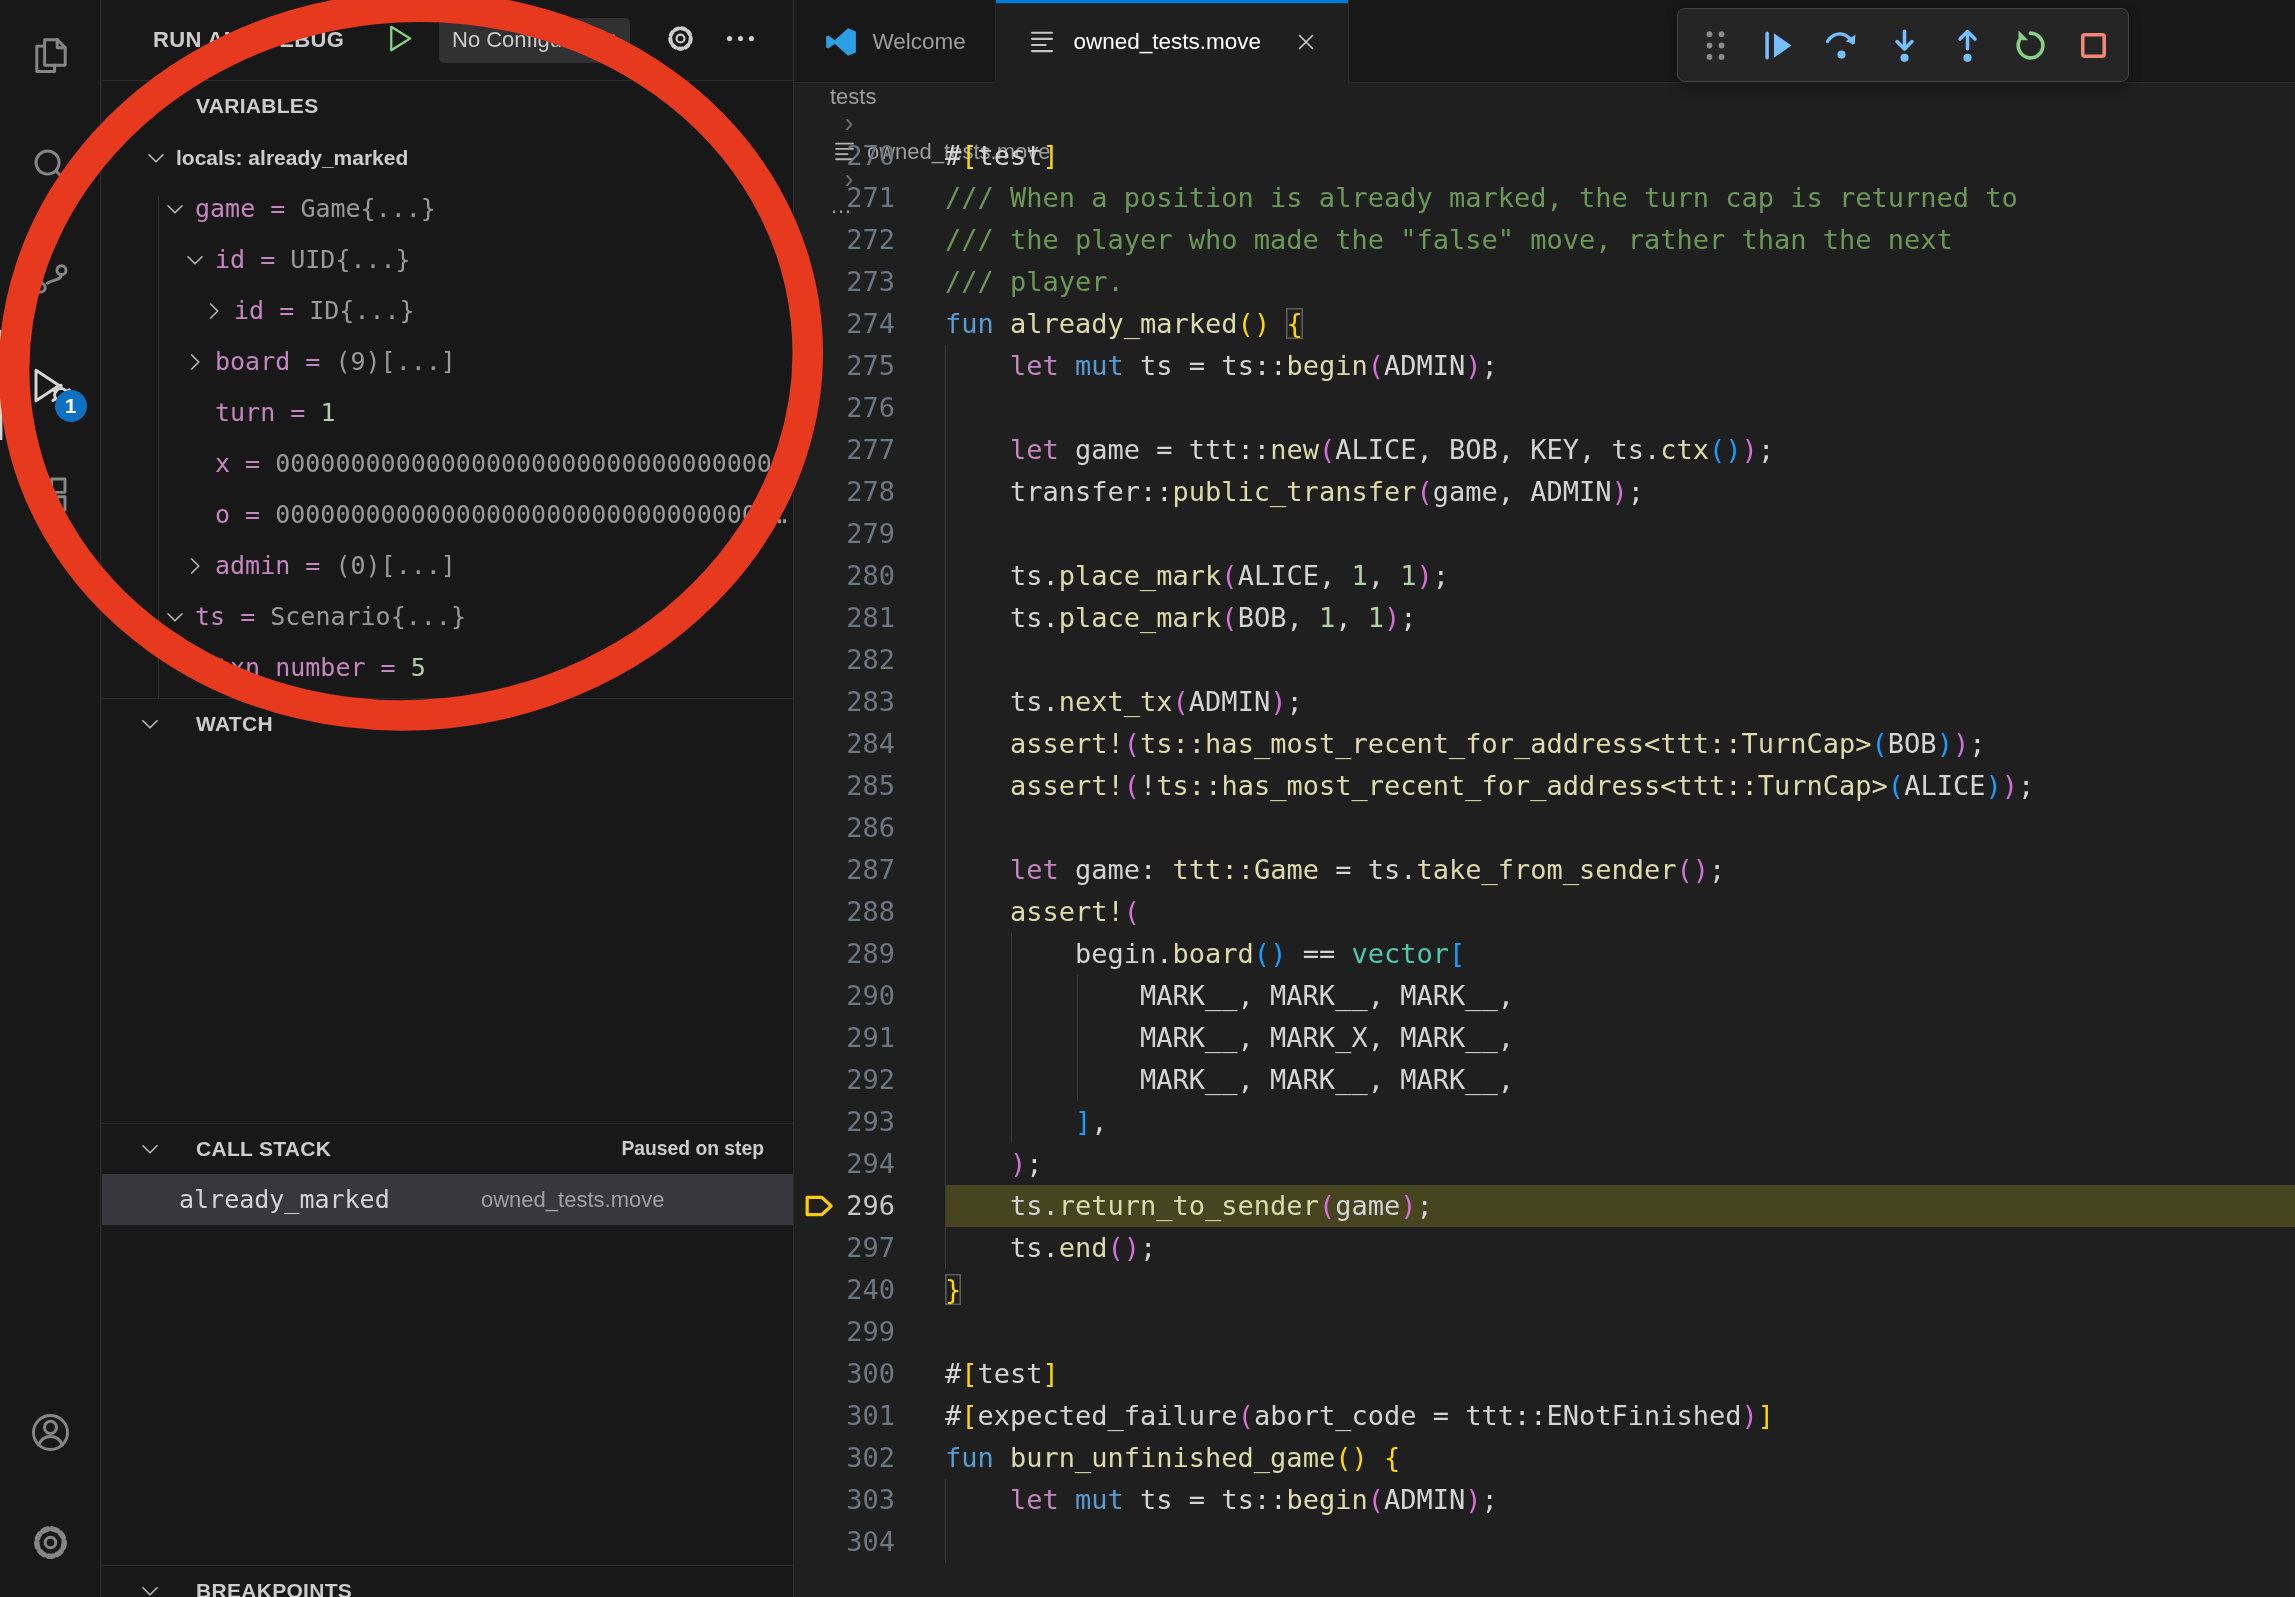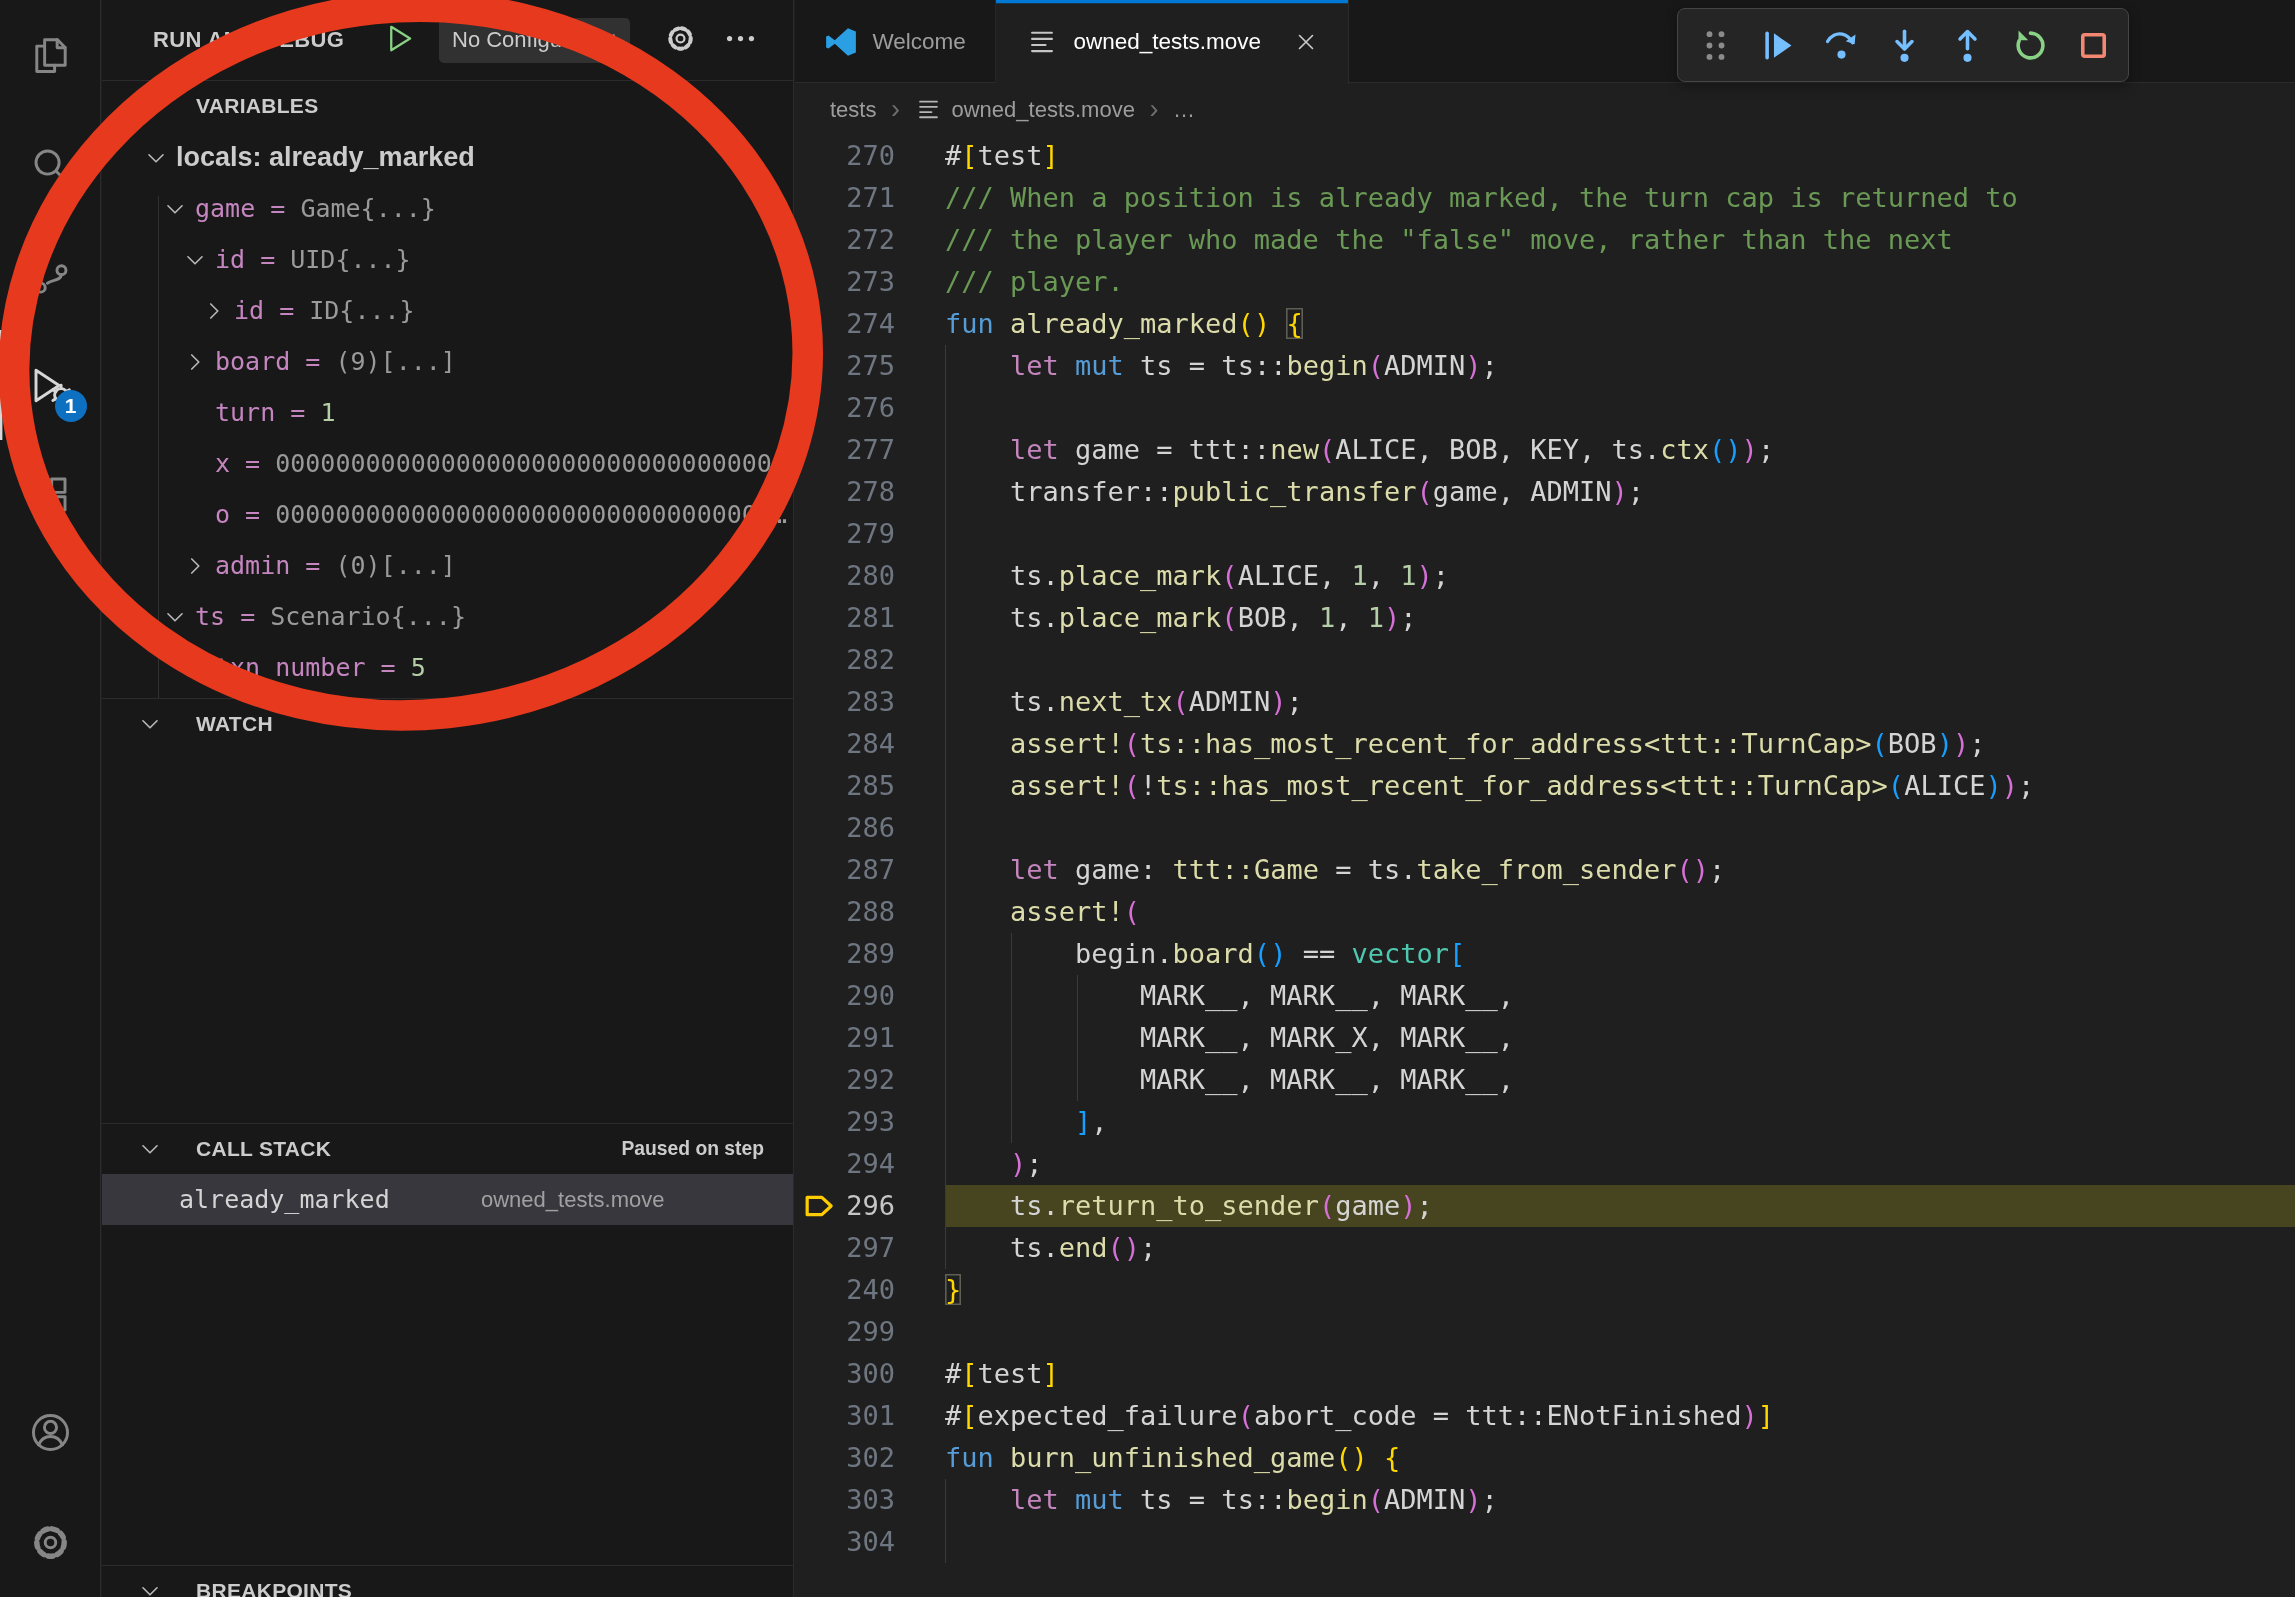--- a/index.html
+++ b/index.html
@@ -44,21 +44,21 @@
   .section-h .s-lbl { margin-left:13px; font-size:21px; font-weight:700; color:#cccccc; letter-spacing:0.3px;}
   .section-h .s-status { margin-left:auto; margin-right:29px; font-size:19.3px; font-weight:700; color:#cccccc;}
 
   #varRows { position:absolute; left:0; top:132px; width:100%; height:566px; }
   .vrow { position:relative; width:100%; height:51px;
     font-family:"DejaVu Sans Mono", monospace; font-size:25px; line-height:51px;
     white-space:nowrap; overflow:hidden; cursor:pointer;}
   .vrow .arrow { position:absolute; top:50%; transform:translateY(-50%); color:#b8b8b8; display:flex;}
   .vrow .arrow .svgi { width:26px; height:26px; }
   .vrow .vlabel { position:absolute; top:0; }
-  .vrow.vbold .vlabel { font-family:"Liberation Sans", sans-serif; font-weight:700; font-size:27px;}
+  .vrow.vbold .vlabel { font-family:"Liberation Sans", sans-serif; font-weight:700; font-size:21px;}
   .tree-guide { position:absolute; left:56px; top:196px; width:0.8px; height:502px; background:#303030;}
 
   .cs-row { position:absolute; left:0; top:1174px; width:100%; height:51px; background:#37373d;
     cursor:pointer;}
   .cs-name { position:absolute; left:77px; top:0; line-height:51px;
     font-family:"DejaVu Sans Mono", monospace; font-size:25px; color:#d4d4d4;}
   .cs-file { position:absolute; left:379px; top:0; line-height:51px; font-size:22px; color:#a0a0a0;}
 
   
   .editor { position:absolute; left:795px; top:0; right:0; bottom:0; background:#1f1f1f; }
@@ -79,21 +79,21 @@
     background:#252526; border:0.8px solid #454545; border-radius:8px; z-index:10;
     display:flex; align-items:center; padding:0 17.7px; gap:24px; box-shadow:0 3.2px 11.3px rgba(0,0,0,.35);}
   .tbtn { display:flex; cursor:pointer; }
   .tbtn .svgi { width:39px; height:39px; }
   .tb-grip { color:#8b8b8b; cursor:grab;}
   .tb-blue { color:#75beff; }
   .tb-green { color:#89d185; }
   .tb-red { color:#f48771; }
 
   .crumbs { position:absolute; left:0; top:84px; right:0; height:51px; background:#1f1f1f;
-    display:flex; align-items:center; padding-left:35px; }
+    display:flex; align-items:flex-start; padding-left:35px;flex-direction:column; }
   .crumb { color:#9d9d9d; font-size:22px; display:flex; align-items:center; cursor:pointer;}
   .crumb .svgi { width:29px; height:29px; margin-right:8px; color:#b5b5b5;}
   .crumb-sep { color:#6e6e6e; font-size:27px; margin:0 14.5px; line-height:1;}
 
   #code { position:absolute; left:0; top:135px; right:0; bottom:0; overflow:hidden;
     font-family:"DejaVu Sans Mono", monospace; font-size:27px; }
   .line { display:flex; height:42px; }
   .gut { flex:none; width:150px; display:flex; align-items:center; }
   .gicon { width:47px; height:42px; flex:none; display:flex; align-items:center; justify-content:center;
     color:#ffcc00;}

